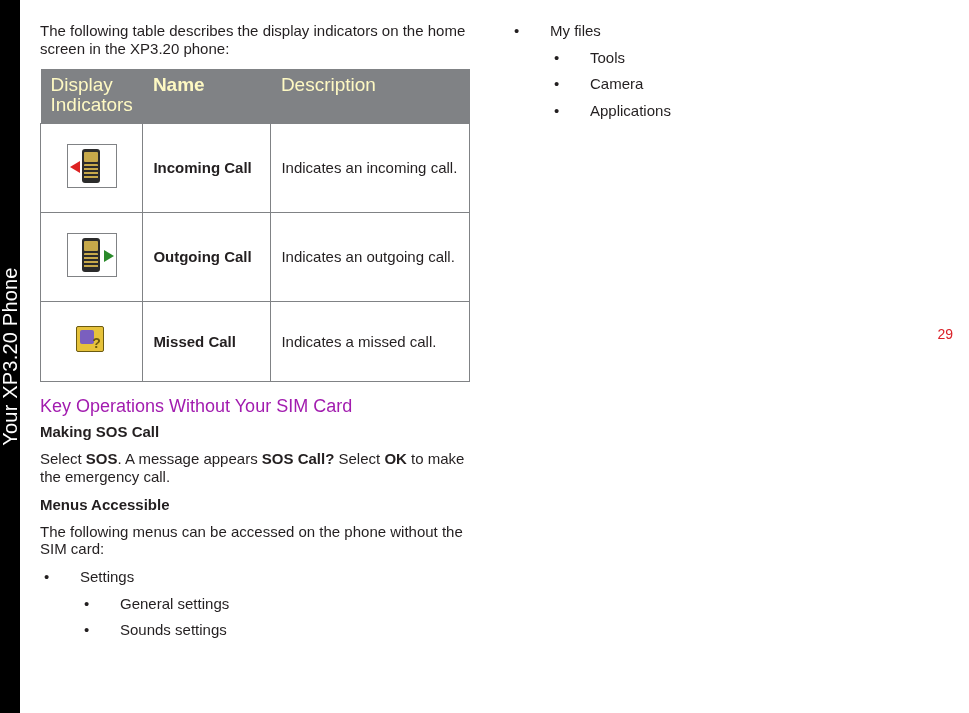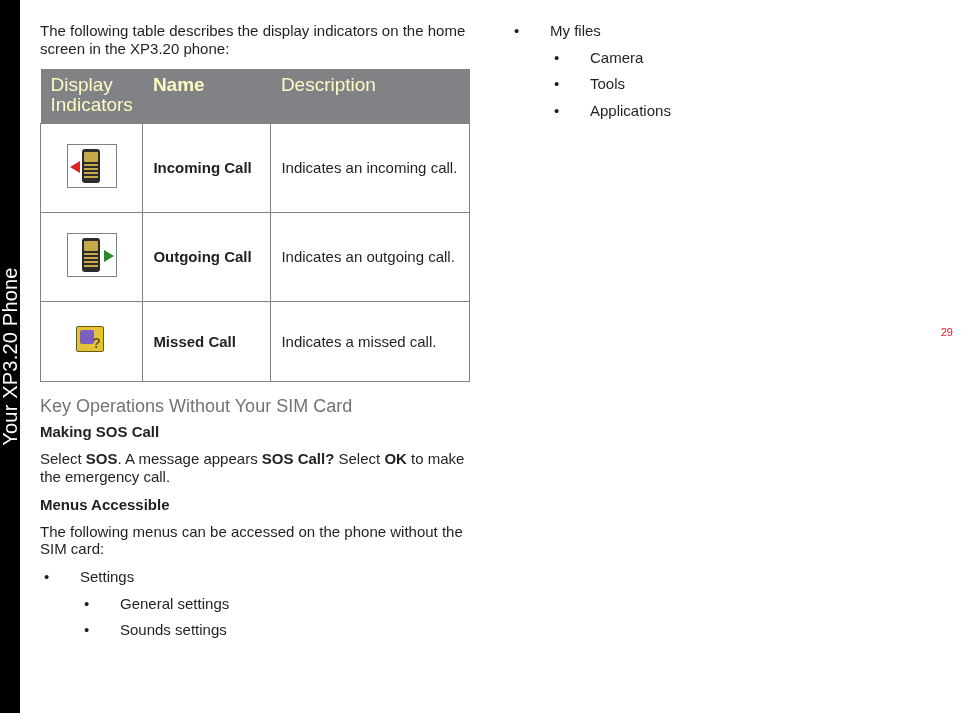--- a/index.html
+++ b/index.html
@@ -126,21 +126,21 @@
   .missed-ico::after {
     content: "?";
     position: absolute;
     right: 2px; bottom: -1px;
     font-size: 14px;
     font-weight: 700;
     color: #6b5a10;
   }
 
   .red-head {
-    color: #737373;
+    color: #a21caf;
     font-family: "Arial Narrow", Arial, sans-serif;
     font-stretch: condensed;
     font-size: 18px;
     margin-top: 14px;
     margin-bottom: 6px;
   }
   .sub-bold { font-weight: 700; font-size: 15px; margin-bottom: 10px; }
   .para { font-size: 15px; line-height: 1.18; margin-bottom: 10px; margin-top: 8px; }
   .b { font-weight: 700; }
 
@@ -149,21 +149,21 @@
   ul.bul > li::before { content: "•"; position: absolute; left: 4px; top: 0; }
   ul.bul ul { list-style: none; margin-top: 9px; }
   ul.bul ul > li { position: relative; padding-left: 40px; margin-bottom: 9px; }
   ul.bul ul > li::before { content: "•"; position: absolute; left: 4px; top: 0; }
 
   .page-num {
     position: absolute;
     right: 16px;
     top: 326px;
     color: #da2128;
-    font-size: 11px;
+    font-size: 14px;
   }
 </style>
 </head>
 <body>
 
 <div class="sidebar-black"></div>
 <div class="sidebar-label">
   <span>Your XP3.20 Phone</span>
 </div>
 
@@ -242,21 +242,21 @@
       </li>
     </ul>
 
   </div>
 
   <div class="col-right">
     <ul class="bul">
       <li>
         <span>My files</span>
         <ul>
+          <li><span>Tools</span></li>
           <li><span>Camera</span></li>
-          <li><span>Tools</span></li>
           <li><span>Applications</span></li>
         </ul>
       </li>
     </ul>
   </div>
 
 </div>
 
 </body></html>

